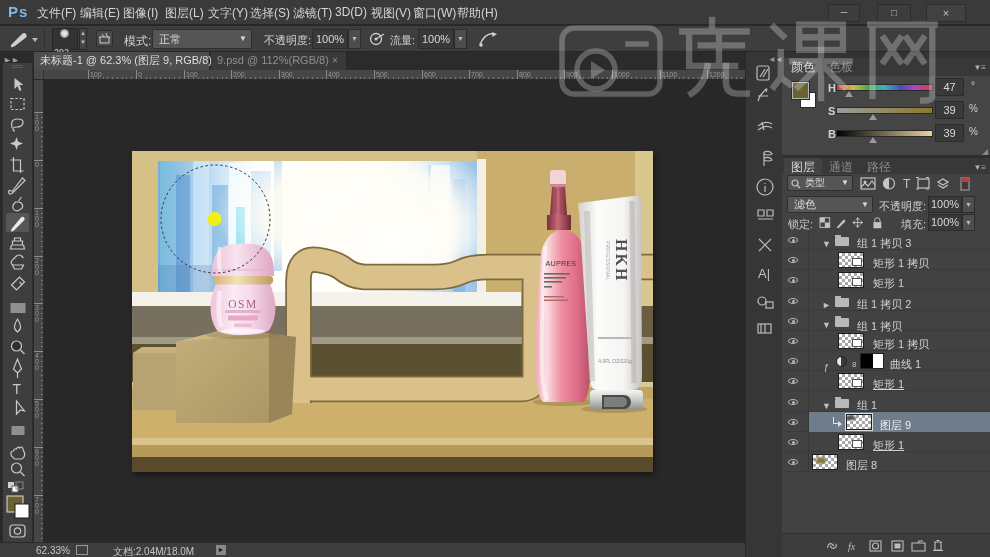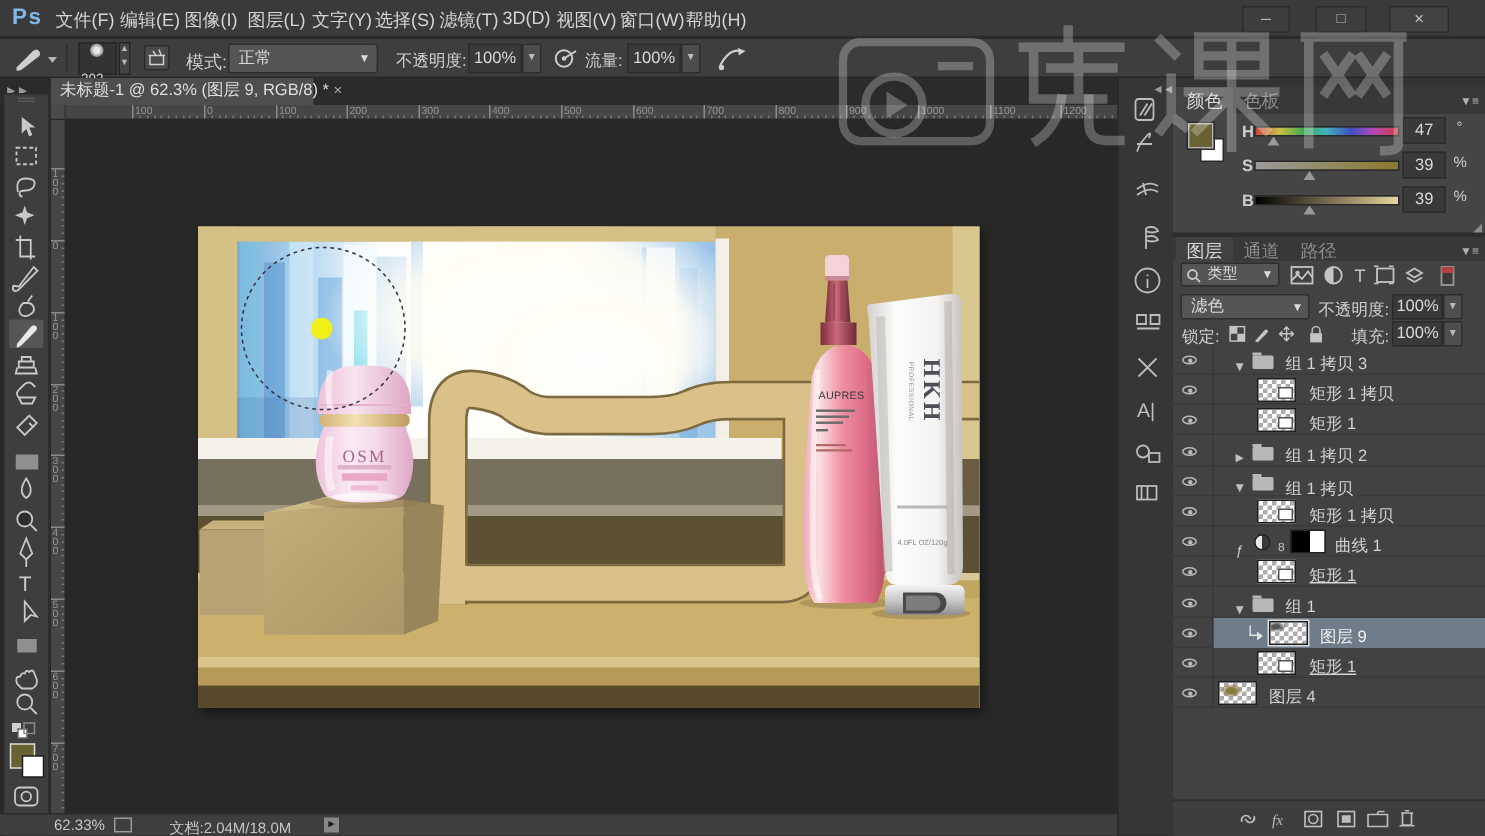--- a/index.html
+++ b/index.html
@@ -64,20 +64,21 @@
 <span class="abs" style="left:454px;top:3px;width:13px;height:20px;background:#4c4c4c;border:1px solid #2c2c2c;color:#bbb;font-size:7px;text-align:center;line-height:18px">▼</span>
 <svg class="abs" style="left:478px;top:4px" width="20" height="18" viewBox="0 0 20 18">
       <path d="M2 14 Q8 2 16 4" stroke="#cfcfcf" stroke-width="1.4" fill="none"></path>
       <path d="M14 2 l5 2 -4.5 3 z" fill="#cfcfcf"></path>
       <circle cx="3" cy="15" r="1.8" fill="#cfcfcf"></circle>
     </svg>
 </div>
 <div class="abs" style="left:0;top:52px;width:745px;height:18px;background:#2b2b2b">
 <span class="abs" style="left:3px;top:3px;color:#9a9a9a;font-size:9px;letter-spacing:-1px">►►</span>
 <span class="abs" style="left:34px;top:0;width:176px;height:18px;background:#4e4e4e;border-right:1px solid #262626;color:#dedede;font-size:11px;line-height:17px;padding-left:6px;white-space:nowrap">未标题-1 @ 62.3% (图层 9, RGB/8) * <span style="color:#aaa;font-size:10px">×</span></span>
+<span class="abs" style="left:211px;top:0;width:136px;height:18px;background:#3a3a3a;border-right:1px solid #262626;color:#8f8f8f;font-size:11px;line-height:17px;padding-left:6px;white-space:nowrap">9.psd @ 112%(RGB/8) <span style="font-size:10px">×</span></span>
 </div>
 <div class="abs" style="left:2px;top:62px;width:31px;height:495px;background:#3e3e3e;border:1px solid #2d2d2d">
 <span class="abs" style="left:9px;top:2px;width:11px;height:1px;background:#585858"></span>
 <span class="abs" style="left:9px;top:4px;width:11px;height:1px;background:#585858"></span>
 <svg class="abs" style="left:0;top:0" width="29" height="493" viewBox="0 0 29 493">
 <g transform="translate(14.5,22)" stroke="#c8c8c8" fill="none" stroke-width="1.2">
         <path d="M-3 -7 l0 11 3-3 2 5 2-1 -2-5 4 0 z" fill="#c8c8c8" stroke="none"></path>
       </g>
       <g transform="translate(14.5,41)" stroke="#c8c8c8" fill="none" stroke-width="1.2">
         <rect x="-6.5" y="-5.5" width="13" height="11" stroke-dasharray="2.5 1.8"></rect>
@@ -777,21 +778,21 @@
       <span class="abs" style="left:26px;top:0;width:1px;height:20px;background:#383838"></span>
       <span class="thumb checker" style="left:56px"></span>
       <span class="abs" style="left:70px;top:8px;width:10px;height:8px;background:#ffffff;border:1px solid #555"></span>
       <span class="abs" style="left:91px;top:3px"><span style="text-decoration:underline">矩形 1</span></span>
     </div>
     <div class="lrow" style="top:400px;height:20px;border-bottom:1px solid #3a3a3a">
       <span class="eye" style="left:6px;top:7px"></span>
       <span class="abs" style="left:26px;top:0;width:1px;height:20px;background:#383838"></span>
       <span class="thumb checker" style="left:30px"></span>
       <span class="abs" style="left:32px;top:4px;width:14px;height:9px;background:radial-gradient(ellipse,#8a7a42 30%,transparent 75%)"></span>
-      <span class="abs" style="left:64px;top:3px">图层 4</span>
+      <span class="abs" style="left:64px;top:3px">图层 8</span>
     </div>
     <div class="abs" style="left:0;top:481px;width:208px;height:24px;background:#3d3d3d;border-top:1px solid #2e2e2e">
       <svg class="abs" style="left:44px;top:4px" width="120" height="15" viewBox="0 0 120 15">
         <g fill="none" stroke="#bdbdbd" stroke-width="1.1">
           <path d="M2 9 a3 3 0 0 1 4-4 l2 2 M10 5 a3 3 0 0 1-4 4 l-2-2" transform="translate(0,1)"></path>
           <text x="22" y="12" font-size="10" font-style="italic" fill="#bdbdbd" stroke="none" font-family="Liberation Serif">fx</text>
           <rect x="44" y="3" width="11" height="10"></rect>
           <circle cx="49.5" cy="8" r="3"></circle>
           <rect x="66" y="3" width="11" height="10"></rect>
           <rect x="68.5" y="5.5" width="6" height="5" fill="#bdbdbd" stroke="none"></rect>

